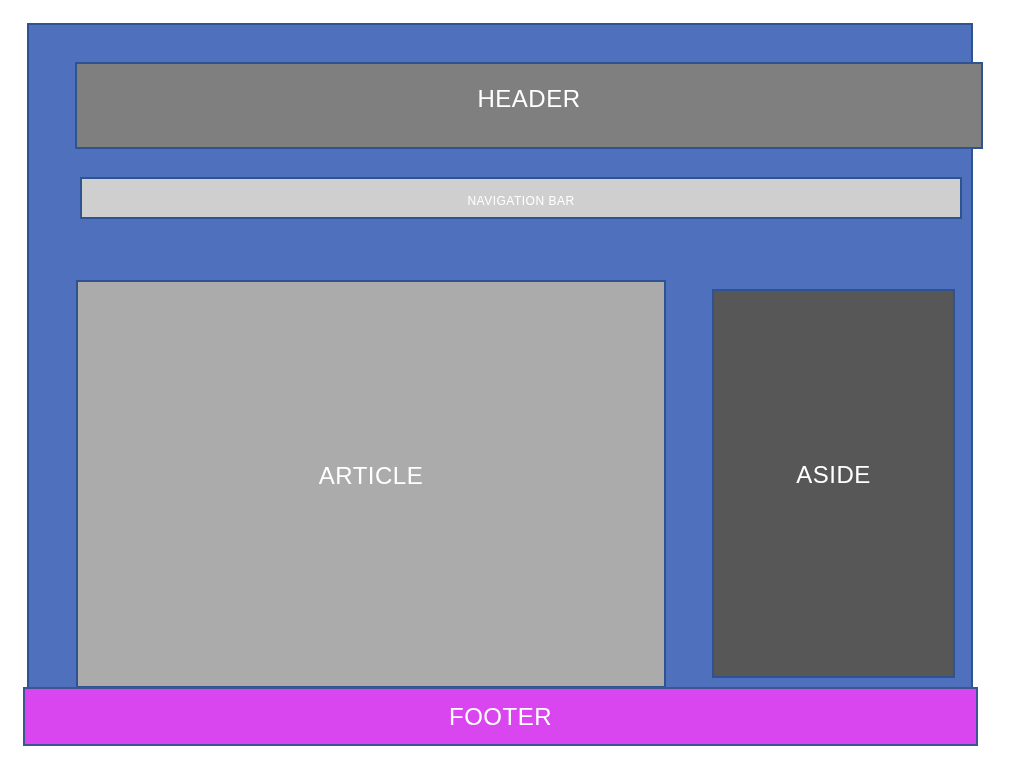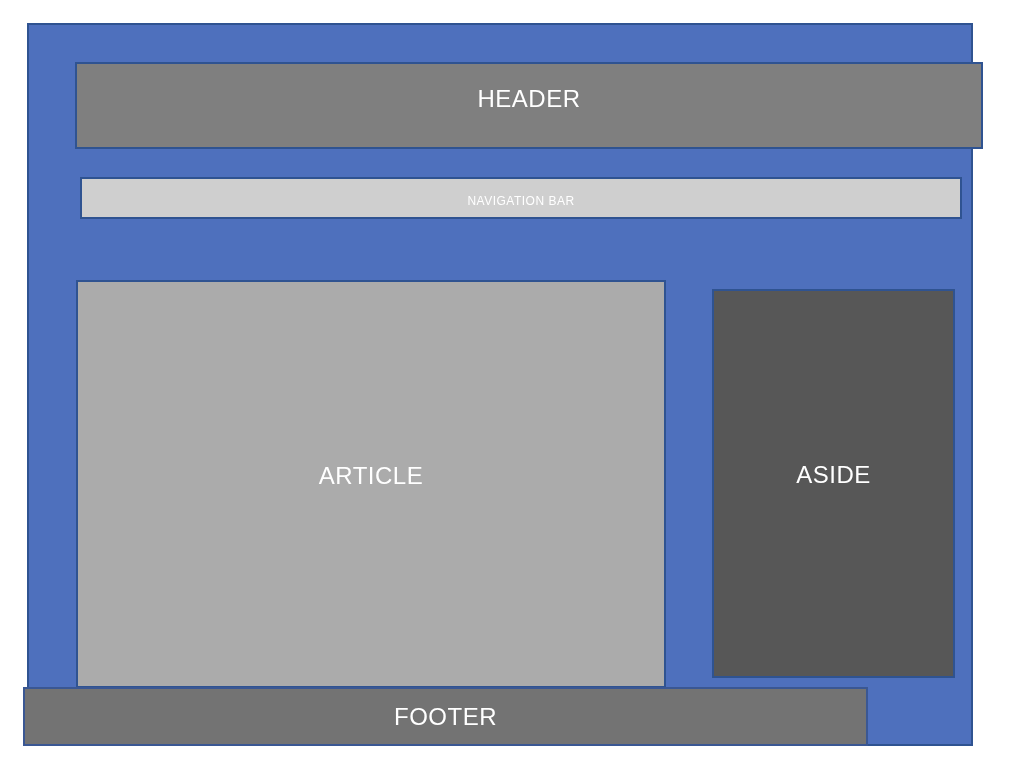--- a/index.html
+++ b/index.html
@@ -73,23 +73,23 @@
     width: 243px;
     height: 389px;
     background: #575757;
     font-size: 24px;
     padding-bottom: 18px;
   }
   
   .footer-block {
     left: 23px;
     top: 687px;
-    width: 845px;
+    width: 955px;
     height: 59px;
-    background: #737373;
+    background: #d946ef;
     border-color: #3A5793;
     font-size: 24px;
   }
 </style>
 </head>
 <body>
 
 <div class="canvas">
 
   <div class="container">

